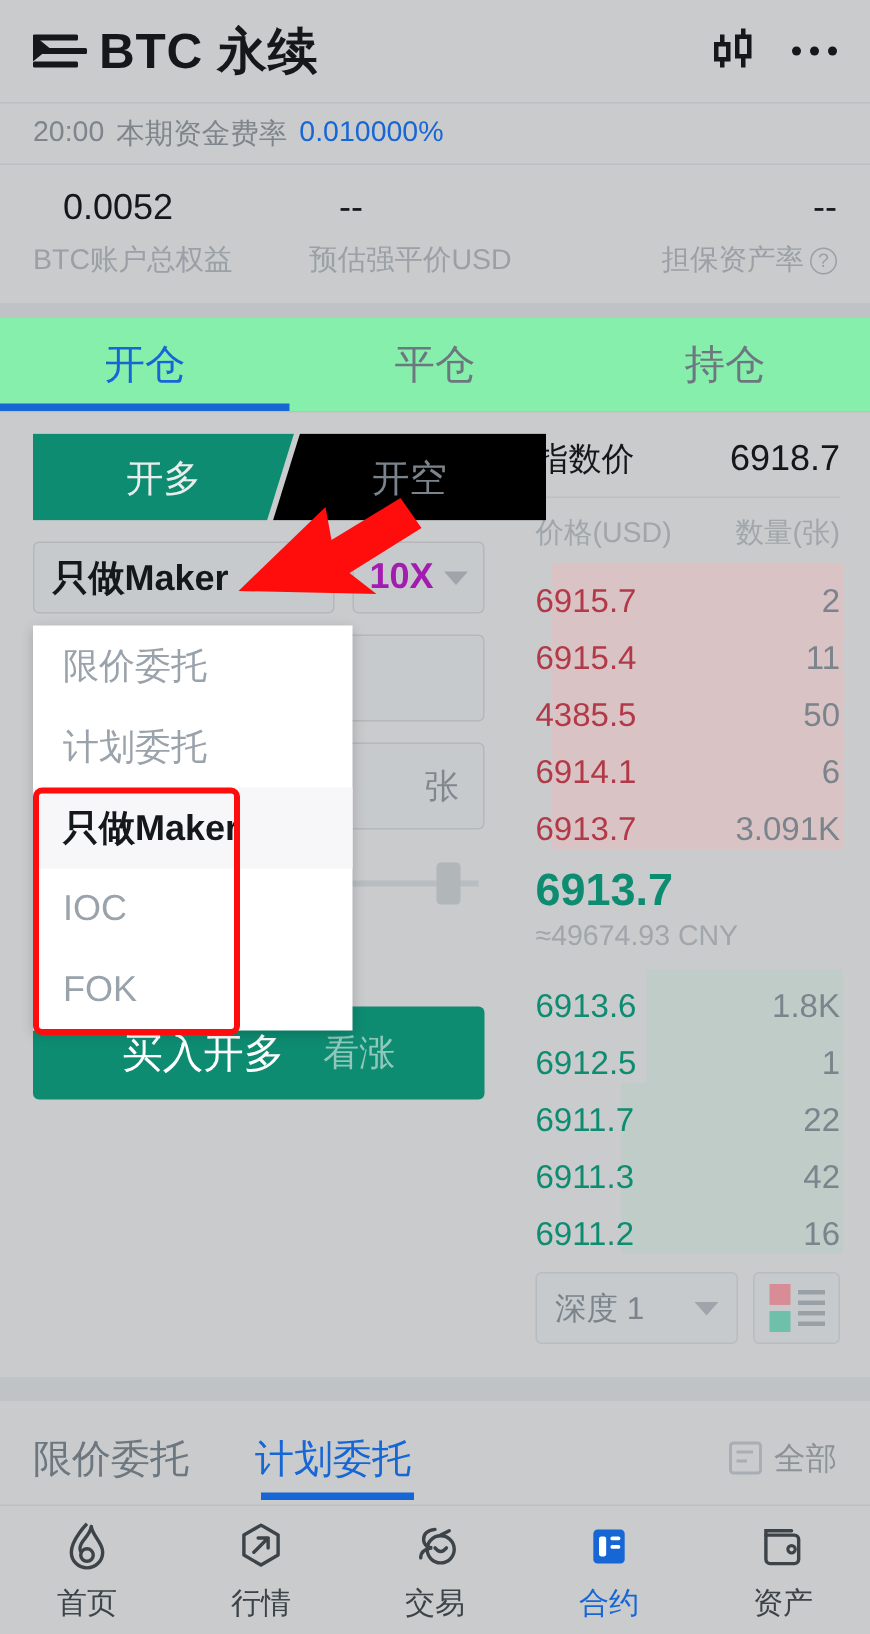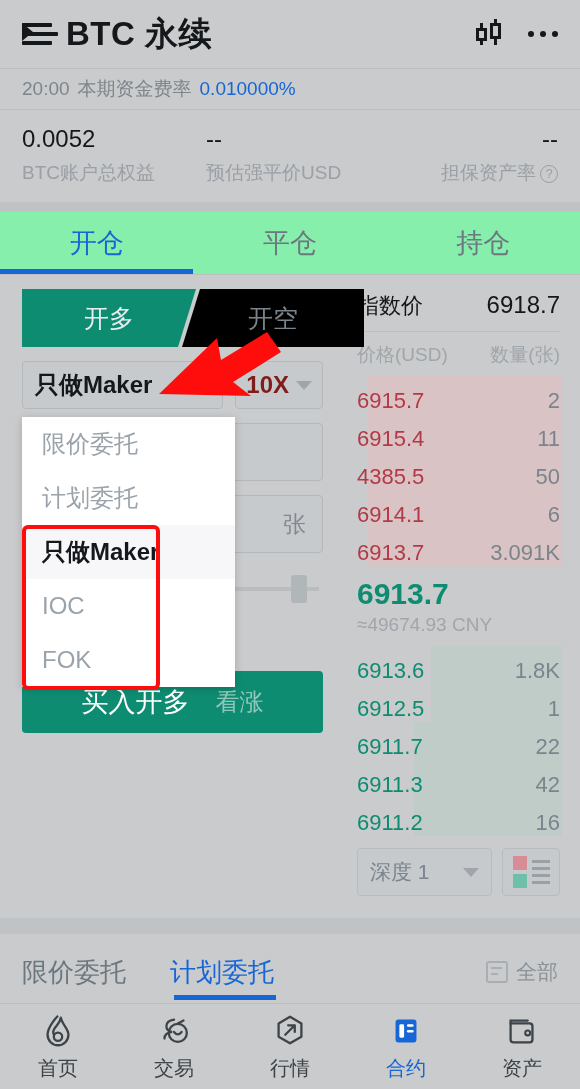--- a/index.html
+++ b/index.html
@@ -43,21 +43,21 @@
     font-size: 19px; color: #7e858c; gap: 8px;
     border-top: 1px solid #bcbfc1; border-bottom: 1px solid #bcbfc1;
   }
   .funding .rate { color: #1766d6; }
 
   
   .stats { display: flex; padding: 14px 22px 16px 22px; }
   .stat { flex: 1; }
   .stat.mid { text-align: left; padding-left: 8px; }
   .stat.right { text-align: right; }
-  .stat-val { font-size: 24px; color: #15181b; line-height: 30px; }
+  .stat-val { font-size: 24px; color: #15181b; line-height: 30px; margin-left: 20px; }
   .stat-lbl { font-size: 19px; color: #9aa0a6; margin-top: 6px; display: inline-block; }
   .qmark {
     display: inline-block; width: 18px; height: 18px; border: 1.5px solid #9aa0a6;
     border-radius: 50%; font-size: 13px; line-height: 15px; text-align: center;
     color: #9aa0a6; margin-left: 4px; vertical-align: 1px;
   }
   .divider-band { height: 10px; background: #c0c3c5; }
 
   
   .maintabs { display: flex; height: 62px; position: relative; background: #86efac; }
@@ -89,21 +89,21 @@
 
   
   .sel-row { display: flex; gap: 12px; margin-bottom: 14px; }
   .sel-box {
     height: 48px; border: 1px solid #b4b8bb; border-radius: 4px;
     display: flex; align-items: center; background: #c7cacc;
   }
   .sel-type { width: 213px; padding: 0 12px; justify-content: space-between; }
   .sel-type .lbl { font-size: 24px; color: #15181b; font-weight: bold; }
   .sel-lev { width: 92px; padding: 0 10px; justify-content: space-between; }
-  .sel-lev .lbl { font-size: 24px; color: #7f1d1d; font-weight: bold; }
+  .sel-lev .lbl { font-size: 24px; color: #a21caf; font-weight: bold; }
   .caret-up { width: 0; height: 0; border-left: 8px solid transparent; border-right: 8px solid transparent; border-bottom: 9px solid #9fa5aa; }
   .caret-dn { width: 0; height: 0; border-left: 8px solid transparent; border-right: 8px solid transparent; border-top: 9px solid #9fa5aa; }
 
   
   .inp-box {
     height: 58px; border: 1px solid #b4b8bb; border-radius: 4px;
     background: #c7cacc; margin-bottom: 14px;
     display: flex; align-items: center; justify-content: flex-end;
     padding: 0 16px; font-size: 23px; color: #80878e;
   }
@@ -424,33 +424,33 @@
   <div class="bottomnav">
     <div class="navitem">
       <svg class="nicon" viewBox="0 0 40 40">
         <path d="M20 4 C20 4 9 15 9 24 a11 11 0 0 0 22 0 C31 17 24 13 23 6 C22 12 18 14 16 18 C14 22 16 24 16 24" fill="none" stroke="#3c4349" stroke-width="2.4" stroke-linejoin="round"></path>
         <circle cx="20" cy="26" r="4.4" fill="none" stroke="#3c4349" stroke-width="2.4"></circle>
       </svg>
       <span class="nlbl">首页</span>
     </div>
     <div class="navitem">
       <svg class="nicon" viewBox="0 0 40 40">
+        <path d="M20 5 L32 12 L32 26 L20 33 L8 26 L8 12 Z" fill="none" stroke="#3c4349" stroke-width="2.4" stroke-linejoin="round"></path>
+        <path d="M15 24 L25 14 M25 14 L18 14 M25 14 L25 21" fill="none" stroke="#3c4349" stroke-width="2.4" stroke-linecap="round"></path>
+      </svg>
+      <span class="nlbl">行情</span>
+    </div>
+    <div class="navitem">
+      <svg class="nicon" viewBox="0 0 40 40">
         <circle cx="24" cy="22" r="9.5" fill="none" stroke="#3c4349" stroke-width="2.4"></circle>
         <path d="M20 21 q4 5 8 0" fill="none" stroke="#3c4349" stroke-width="2.4" stroke-linecap="round"></path>
         <path d="M20 8 q-8 1 -8 7 q0 5 6 6 q-8 1 -8 7" fill="none" stroke="#3c4349" stroke-width="2.4" stroke-linecap="round"></path>
         <path d="M24 12 l6 -3" fill="none" stroke="#3c4349" stroke-width="2.4" stroke-linecap="round"></path>
       </svg>
       <span class="nlbl">交易</span>
-    </div>
-    <div class="navitem">
-      <svg class="nicon" viewBox="0 0 40 40">
-        <path d="M20 5 L32 12 L32 26 L20 33 L8 26 L8 12 Z" fill="none" stroke="#3c4349" stroke-width="2.4" stroke-linejoin="round"></path>
-        <path d="M15 24 L25 14 M25 14 L18 14 M25 14 L25 21" fill="none" stroke="#3c4349" stroke-width="2.4" stroke-linecap="round"></path>
-      </svg>
-      <span class="nlbl">行情</span>
     </div>
     <div class="navitem active">
       <svg class="nicon" viewBox="0 0 40 40">
         <rect x="9" y="8" width="22" height="24" rx="3" fill="#1766d6"></rect>
         <rect x="13" y="13" width="5" height="14" rx="1.5" fill="#ffffff"></rect>
         <rect x="21" y="13" width="7" height="2.6" rx="1.3" fill="#ffffff"></rect>
         <rect x="21" y="19" width="7" height="2.6" rx="1.3" fill="#ffffff"></rect>
       </svg>
       <span class="nlbl">合约</span>
     </div>

